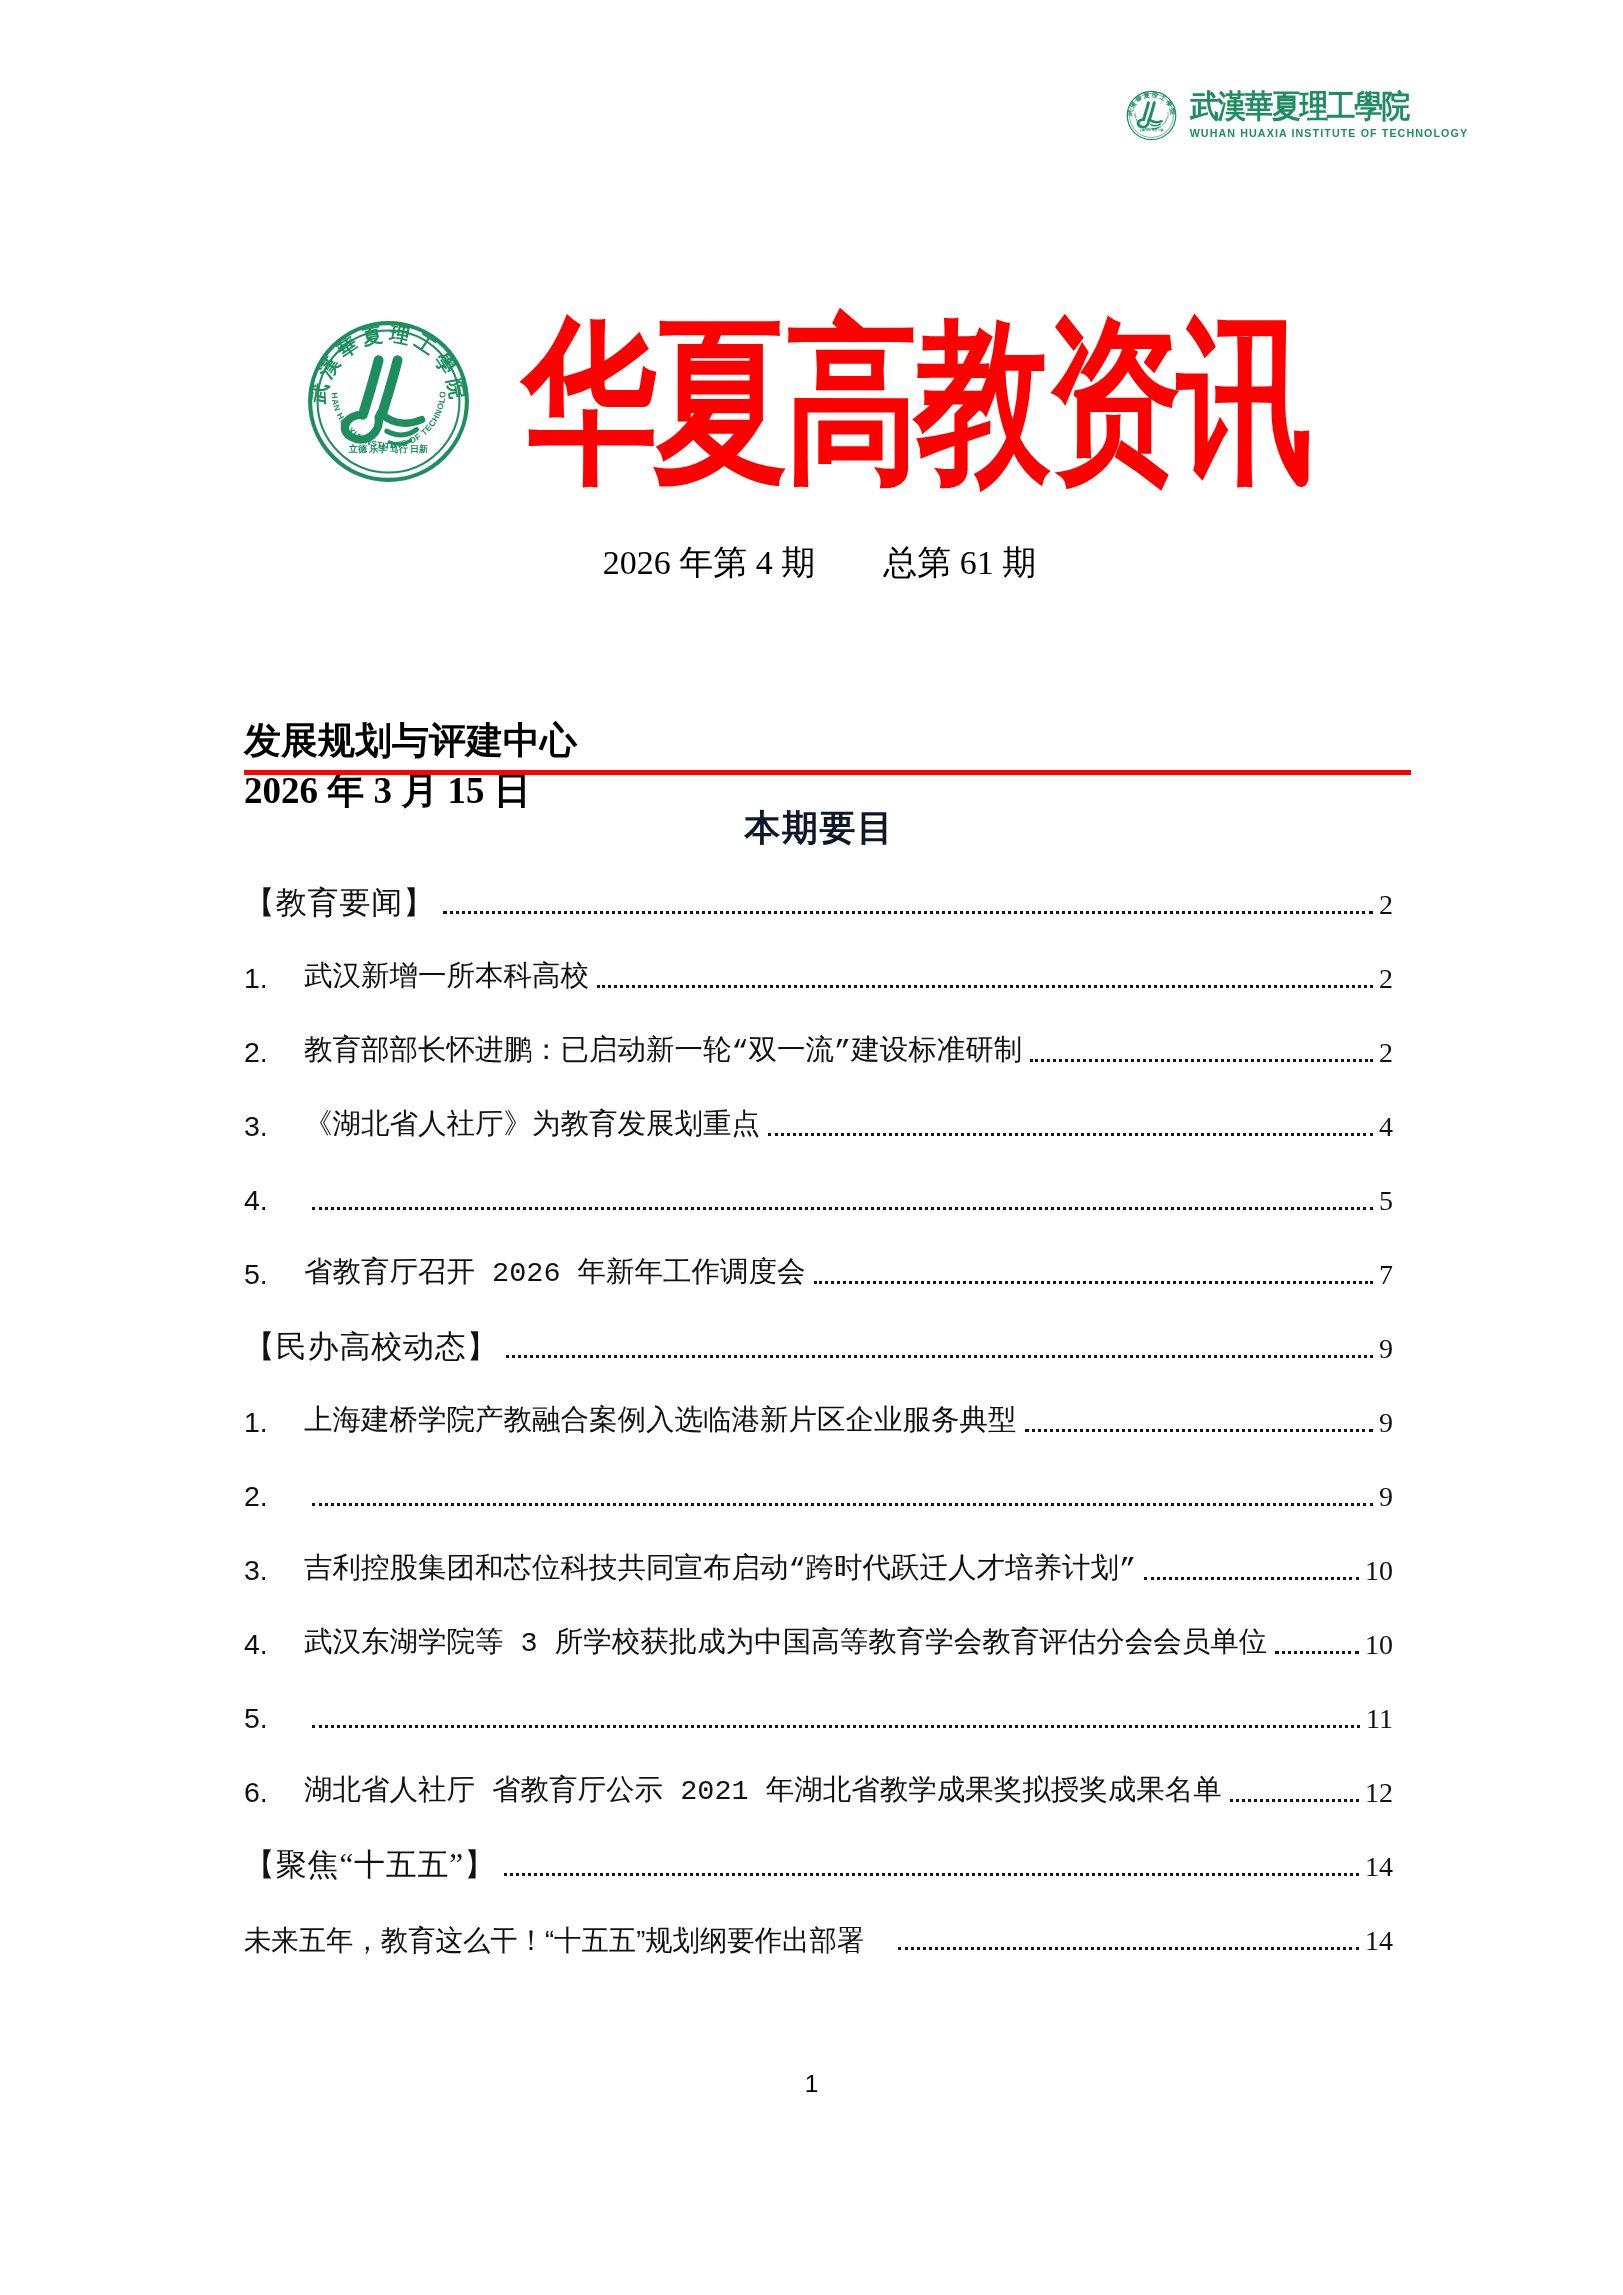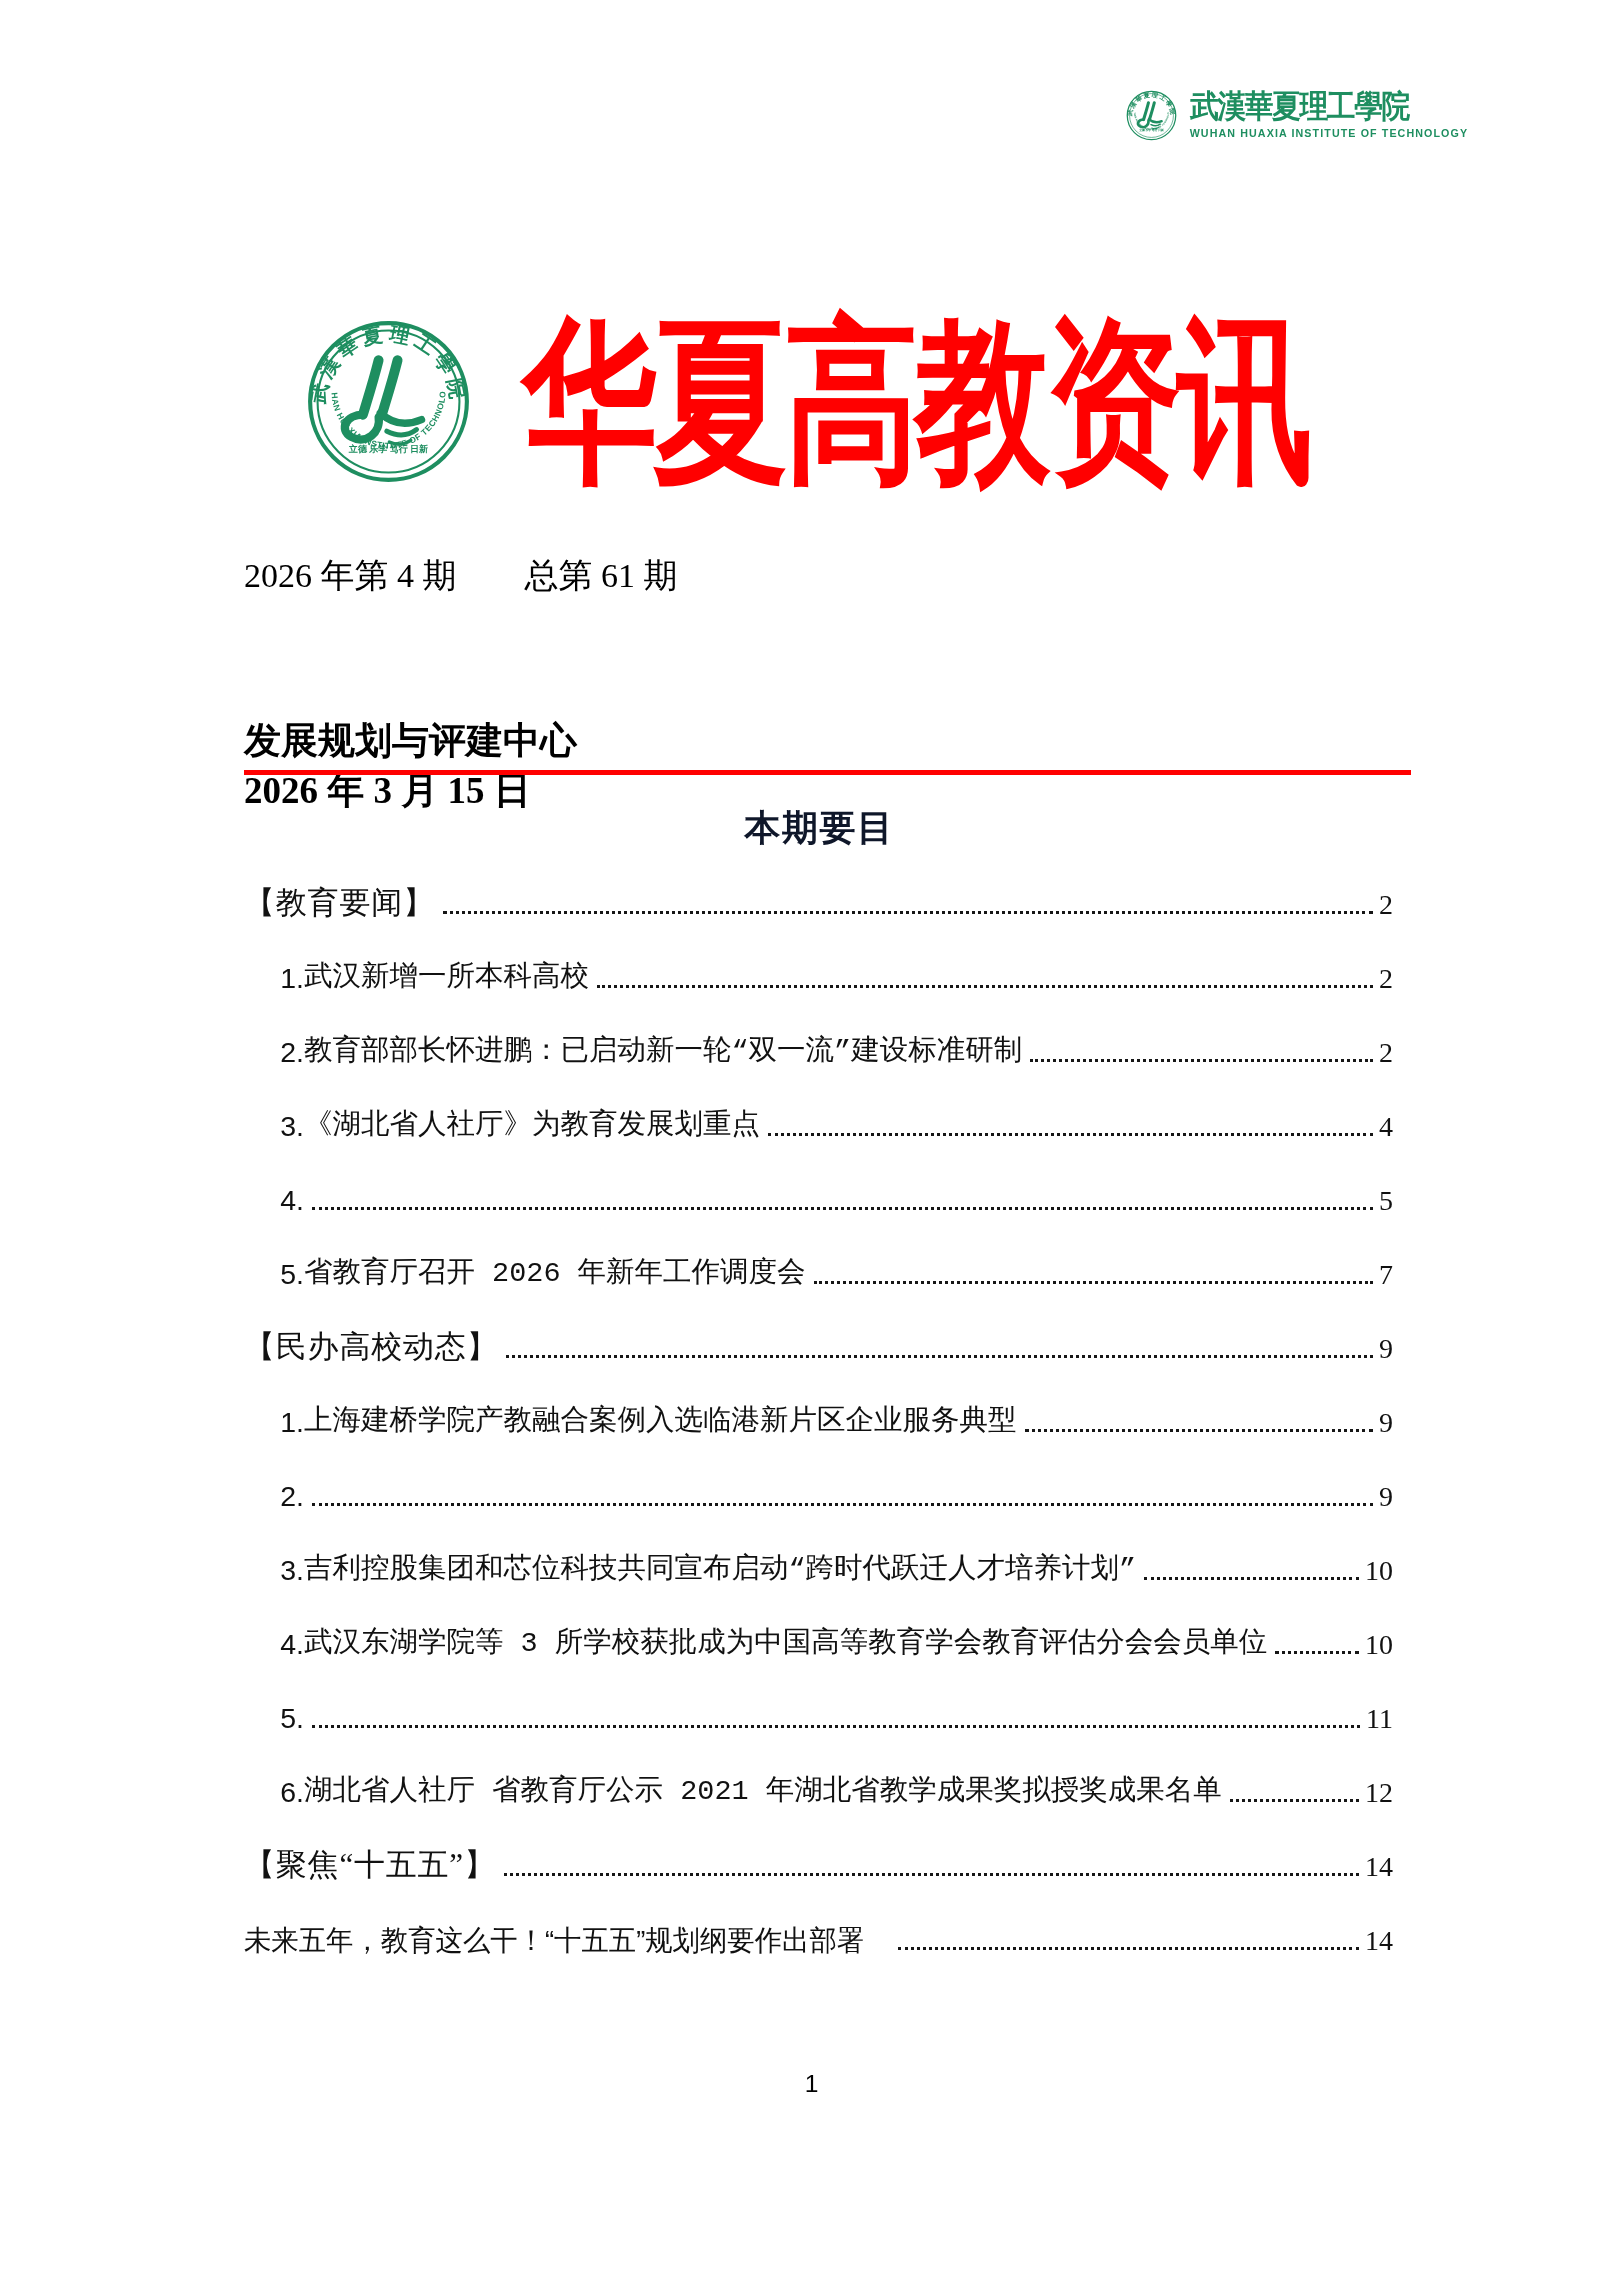--- a/index.html
+++ b/index.html
@@ -45,22 +45,22 @@
   .masthead-title{
     display:inline-block;
     margin-left:51px;
     font-family:var(--sans);
     font-size:159px;font-weight:900;color:var(--red);
     letter-spacing:-4.8px;white-space:nowrap;line-height:1;
     transform:scale(0.85,1.12);transform-origin:left center;
   }
 
   .issue-line{
-    position:absolute;top:557px;left:244px;width:1151px;
-    text-align:left;
+    position:absolute;top:544px;left:244px;width:1151px;
+    text-align:center;
     font-family:var(--serif);
     font-size:34px;line-height:1.1;color:#000;
     white-space:pre;
   }
 
   
   .dept-row{
     position:absolute;top:716px;left:244px;width:1119px;
     display:flex;justify-content:space-between;align-items:baseline;
     font-family:var(--serif);font-weight:bold;font-size:37px;color:#000;
@@ -76,21 +76,20 @@
     position:absolute;top:804px;left:244px;width:1151px;
     text-align:center;
     font-family:var(--serif);font-weight:bold;font-size:36px;color:#0f172a;
     letter-spacing:1.6px;
   }
 
   
   .toc{
     position:absolute;top:866px;left:244px;width:1149px;
     list-style:none;
-    text-align:right;
   }
   .toc li{
     height:74px;
     display:flex;align-items:flex-end;
     padding-bottom:19px;
   }
   .toc .num{
     font-family:var(--sans);font-size:28.5px;line-height:1.15;
     width:60px;flex:none;font-weight:500;
   }

